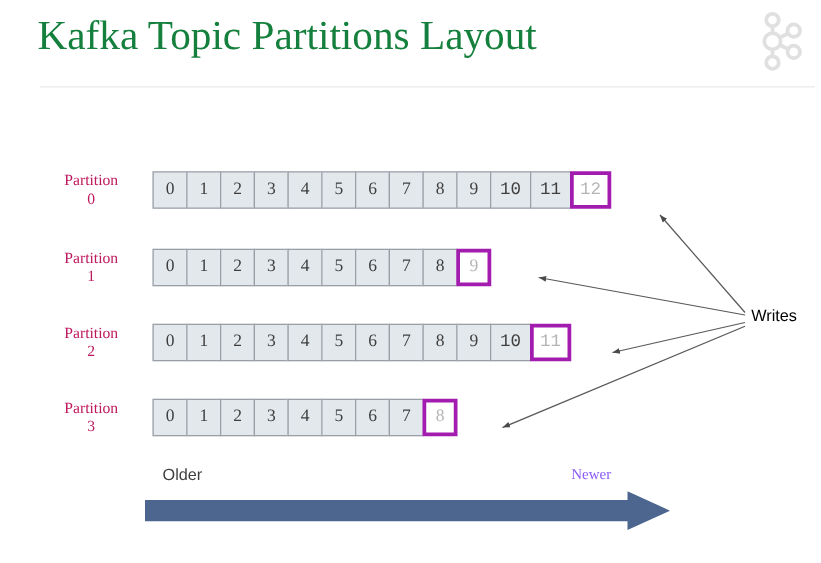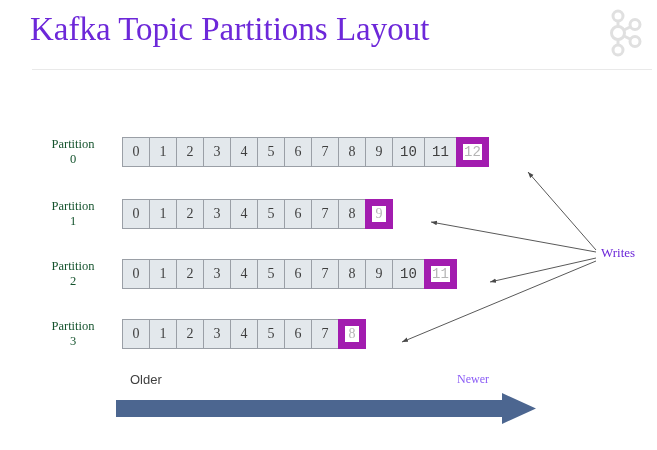--- a/index.html
+++ b/index.html
@@ -21,21 +21,21 @@
     left: 0; top: 0;
     width: 657px; height: 76px;
   }
   #slide-title {
     position: absolute;
     left: 30px; top: 11px;
     font-family: "Liberation Serif", serif;
     font-size: 33px;
     font-weight: normal;
     letter-spacing: 0px;
-    color: #6d28d9;
+    color: #15803d;
     white-space: nowrap;
     text-align: right;
   }
   #header-divider {
     position: absolute;
     left: 32px; top: 69px;
     width: 620px; height: 1px;
     background: #e9e9e9;
   }
   #kafka-logo {
@@ -61,21 +61,21 @@
     position: absolute;
     height: 34px;
   }
   .partition-label {
     position: absolute;
     left: 0; top: 0;
     width: 86px;
     text-align: center;
     font-family: "Liberation Serif", serif;
     font-size: 12.5px;
-    color: #14532d;
+    color: #be185d;
     line-height: 15px;
   }
   .partition-label .plabel-num {
     display: block;
   }
   .cells {
     position: absolute;
     left: 92px; top: 0;
     display: flex;
     flex-direction: row;
@@ -93,31 +93,31 @@
     align-items: center;
     justify-content: center;
     margin-right: -1px;
   }
   .cell.wide {
     width: 33px;
     font-family: Liberation Mono, monospace;
   }
   .cell.empty {
     background: #ffffff;
-    border: 7px solid #a21caf;
+    border: 3px solid #a21caf;
     color: #b5b5b5;
   }
 
   
   #writes-label {
     position: absolute;
     left: 601px; top: 245px;
-    font-family: Liberation Serif, serif;
+    font-family: Liberation Sans, sans-serif;
     font-size: 13px;
-    color: #6d28d9;
+    color: #000000;
     white-space: nowrap;
   }
 
   
   #time-axis {
     position: absolute;
     left: 116px; top: 372px;
     width: 420px; height: 56px;
   }
   #older-label {

